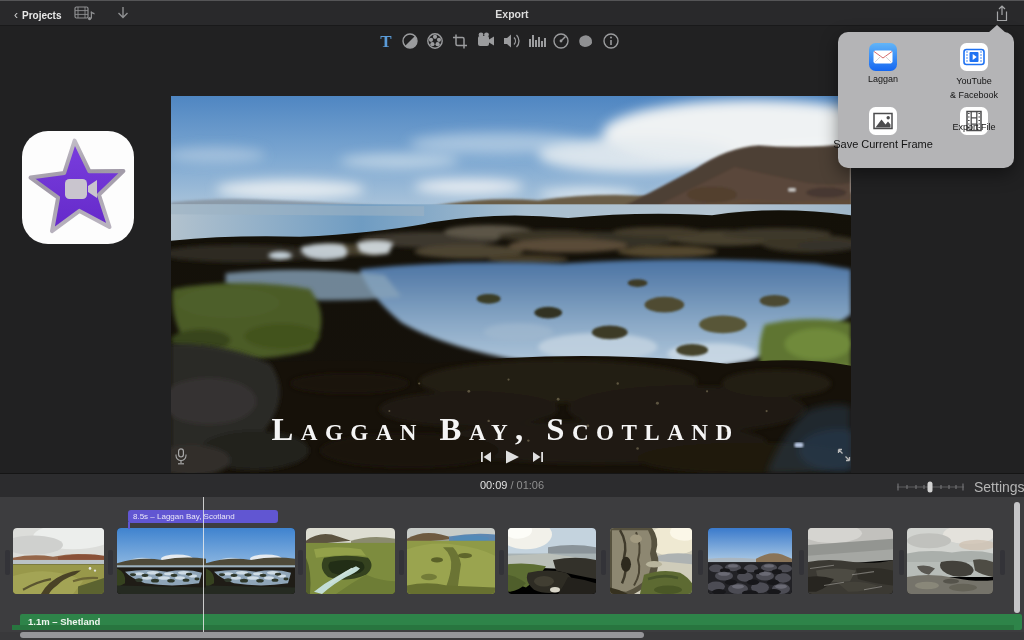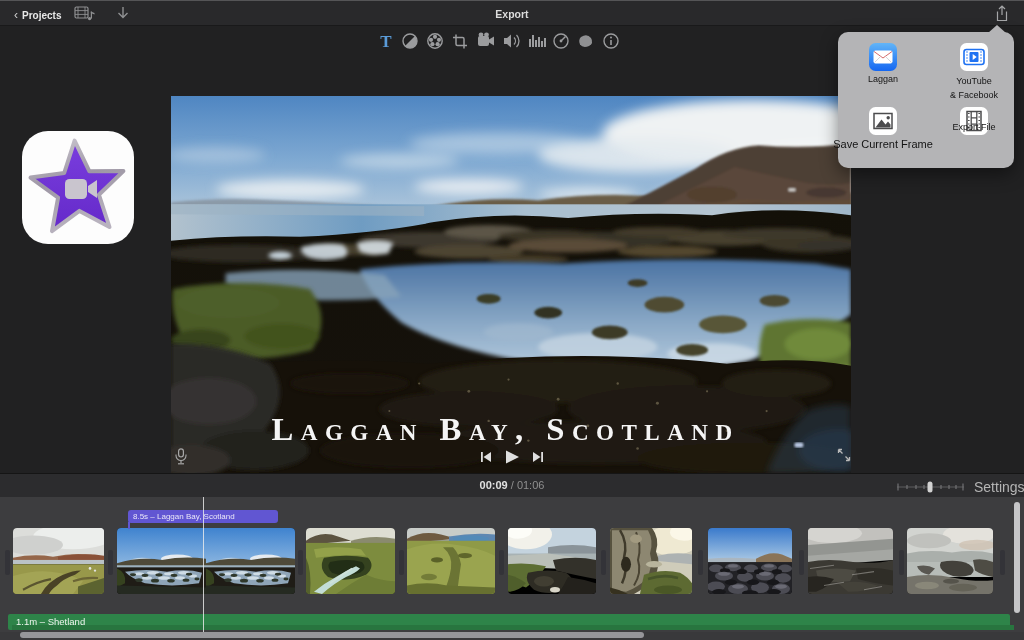--- a/index.html
+++ b/index.html
@@ -6,29 +6,29 @@
   html,body { width:1024px; height:640px; overflow:hidden; background:#212122;
     font-family:"Liberation Sans", sans-serif; }
   .abs { position:absolute; }
   #stage { position:relative; width:1024px; height:640px; background:#212122; }
   #topbar { left:0; top:0; width:1024px; height:26px; background:#29292b; border-top:1px solid #555557; border-bottom:1px solid #19191a; }
   #projects { left:14px; top:8px; color:#e8e8e8; font-size:10px; font-weight:700; }
   #projects .chev { color:#cfcfcf; font-weight:400; margin-right:4px; font-size:12px; }
   #title { left:0; top:8px; width:1024px; text-align:center; color:#dcdcdc; font-size:10.5px; font-weight:700; }
   #timerow { left:0; top:473px; width:1024px; height:24px; background:#2c2c2e; border-top:1px solid #151515;}
   #timecode { left:0; top:479px; width:1024px; text-align:center; font-size:11px; color:#8f8f8f; }
-  #timecode b { color:#e0e0e0; font-weight:700; }
+  #timecode b { color:#e0e0e0; font-weight:400; }
   #settings { left:974px; top:479px; font-size:14px; color:#b5b5b5; }
   #timeline { left:0; top:497px; width:1024px; height:135px; background:#3d3d3f; }
   #bottombar { left:0; top:632px; width:1024px; height:8px; background:#39393b; }
   #hscroll { left:20px; top:632px; width:624px; height:6px; background:#96969a; border-radius:3px; }
   #vscroll { left:1014px; top:502px; width:6px; height:111px; background:#c6c6c8; border-radius:3px; }
   .thumb { position:absolute; top:528px; height:66px; border-radius:4px; overflow:hidden; background:#000; }
   .sep { position:absolute; top:550px; width:5px; height:25px; background:#333338; border-radius:2px; }
-  #greenbar { left:8px; top:614px; width:1002px; height:16px; background:#2e8449; border-radius:2px; }
+  #greenbar { left:20px; top:614px; width:1002px; height:16px; background:#2e8449; border-radius:2px;font-weight:bold; }
   #greenbar .lab { position:absolute; left:8px; top:2px; color:#eef5ee; font-size:9.5px; }
   #greenwave { left:12px; top:625px; width:1002px; height:5px; background:#28753f; }
   #purpleclip { left:128px; top:510px; width:150px; height:13px; background:#6156d2; border-radius:3px; }
   #purpletail { left:128px; top:522px; width:2px; height:7px; background:#6156d2; }
   #purpleclip span { position:absolute; left:5px; top:2px; color:#e9e6f8; font-size:8px; white-space:nowrap; }
   #playhead { left:203px; top:497px; width:1px; height:135px; background:rgba(235,235,235,0.82); }
 </style>
 </head>
 <body>
 <div id="stage">

